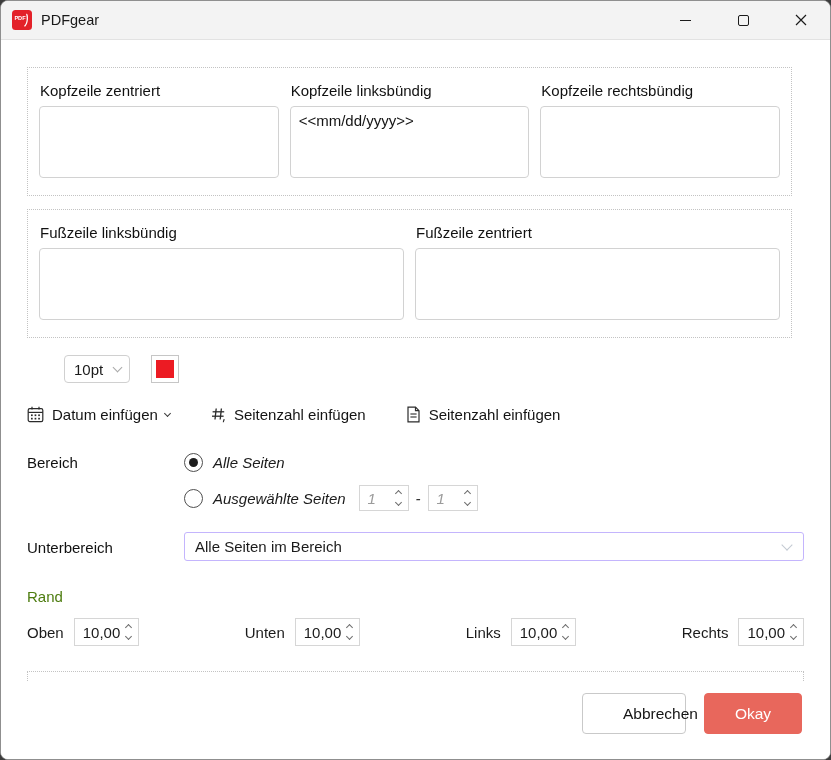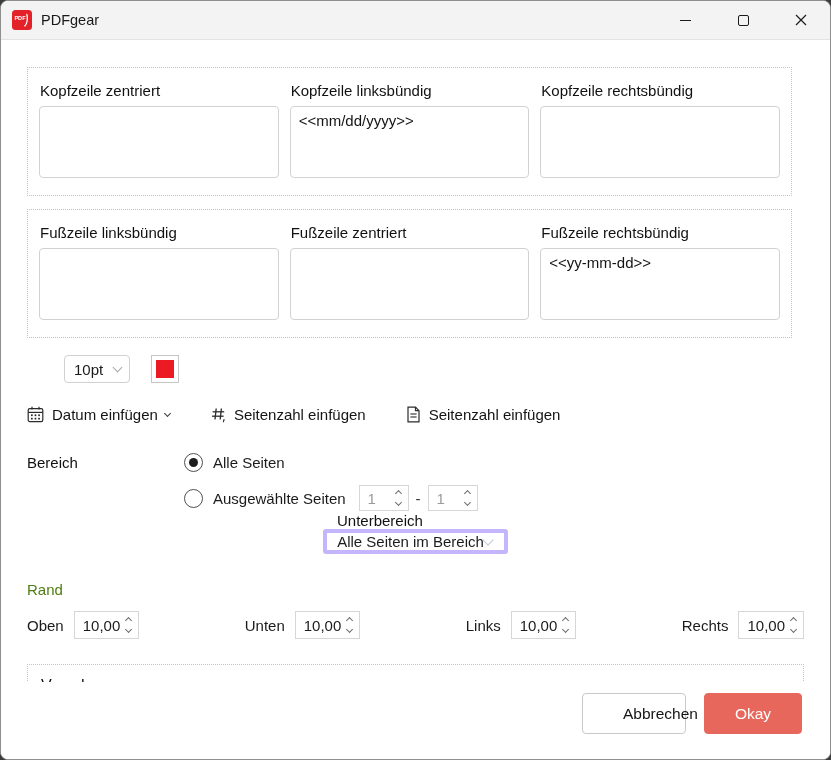--- a/index.html
+++ b/index.html
@@ -54,33 +54,33 @@
   .chv { width:7px; height:7px; border-right:1.4px solid #6d6d6d; border-bottom:1.4px solid #6d6d6d; display:inline-block; }
   .chv.up { transform:rotate(-135deg); }
   .chv.dn { transform:rotate(45deg); }
   .chv.sm { width:5px; height:5px; }
   .chv.lite { border-color:#c3c9d2; width:8px; height:8px; border-width:1.4px; }
   
   .section-row { display:flex; align-items:flex-start; }
   .range-section { margin-top:30px; }
   .block-label { width:157px; font-size:15px; padding-top:1px; color:#111; }
   .radio-col { display:flex; flex-direction:column; gap:13px; }
-  .radio-row { display:flex; align-items:center; gap:10px; font-size:15px; }
+  .radio-row { display:flex; align-items:center; gap:10px; font-size:15px;font-style:italic; }
   .radio { width:19px; height:19px; border-radius:50%; border:1.3px solid #4f4f4f; position:relative; background:#fff; flex:0 0 auto; }
   .radio.checked::after { content:""; position:absolute; inset:4px; border-radius:50%; background:#1d1d1d; }
   .spin { height:26px; border:1px solid #d6d6d6; background:#fff; display:flex; align-items:center; }
   .spin .val { font-size:15px; padding:0 4px 0 8px; color:#1b1b1b; min-width:34px; }
   .spin .arrows { display:flex; flex-direction:column; gap:4px; padding:0 7px 0 2px; }
   .spin.disabled .val { color:#9b9b9b; }
   .page-range { display:flex; align-items:center; gap:7px; margin-left:3px; }
   .range-sep { font-size:15px; color:#333; }
   
-  .sub-section { align-items:center;flex-direction:column; }
+  .sub-section { margin-top:21px; align-items:center; }
   .wide-select {
-    flex:1; height:29px; border:4px solid #c4b5fd; border-radius:3px; background:#fff;
+    flex:1; height:29px; border:1px solid #c4b5fd; border-radius:3px; background:#fff;
     display:flex; align-items:center; justify-content:space-between;
     padding:0 12px 0 10px; font-size:15px; cursor:default;
   }
   
   .rand-label { margin-top:27px; font-size:15px; color:#4d7c0f; }
   .margin-row { margin-top:13px; display:flex; justify-content:space-between; align-items:center; }
   .margin-item { display:flex; align-items:center; gap:10px; font-size:15px; }
   .margin-item .spin { height:28px; }
   .margin-item .spin .val { min-width:42px; }
   
@@ -144,24 +144,20 @@
     </div>
 
     <div class="group">
       <div class="hf-field">
         <div class="hf-label">Fußzeile linksbündig</div>
         <textarea spellcheck="false" style=""></textarea>
       </div>
       <div class="hf-field">
         <div class="hf-label">Fußzeile zentriert</div>
         <textarea spellcheck="false" style=""></textarea>
-      </div>
-      <div class="hf-field">
-        <div class="hf-label">Fußzeile rechtsbündig</div>
-        <textarea spellcheck="false" style="">&lt;&lt;yy-mm-dd&gt;&gt;</textarea>
       </div>
     </div>
 
     <div class="format-row">
       <div class="size-select">
         <span>10pt</span>
         <span class="chv dn" style="border-color:#a9a9a9; margin-top:-3px;"></span>
       </div>
       <div class="color-btn">
         <span class="color-fill"></span>

